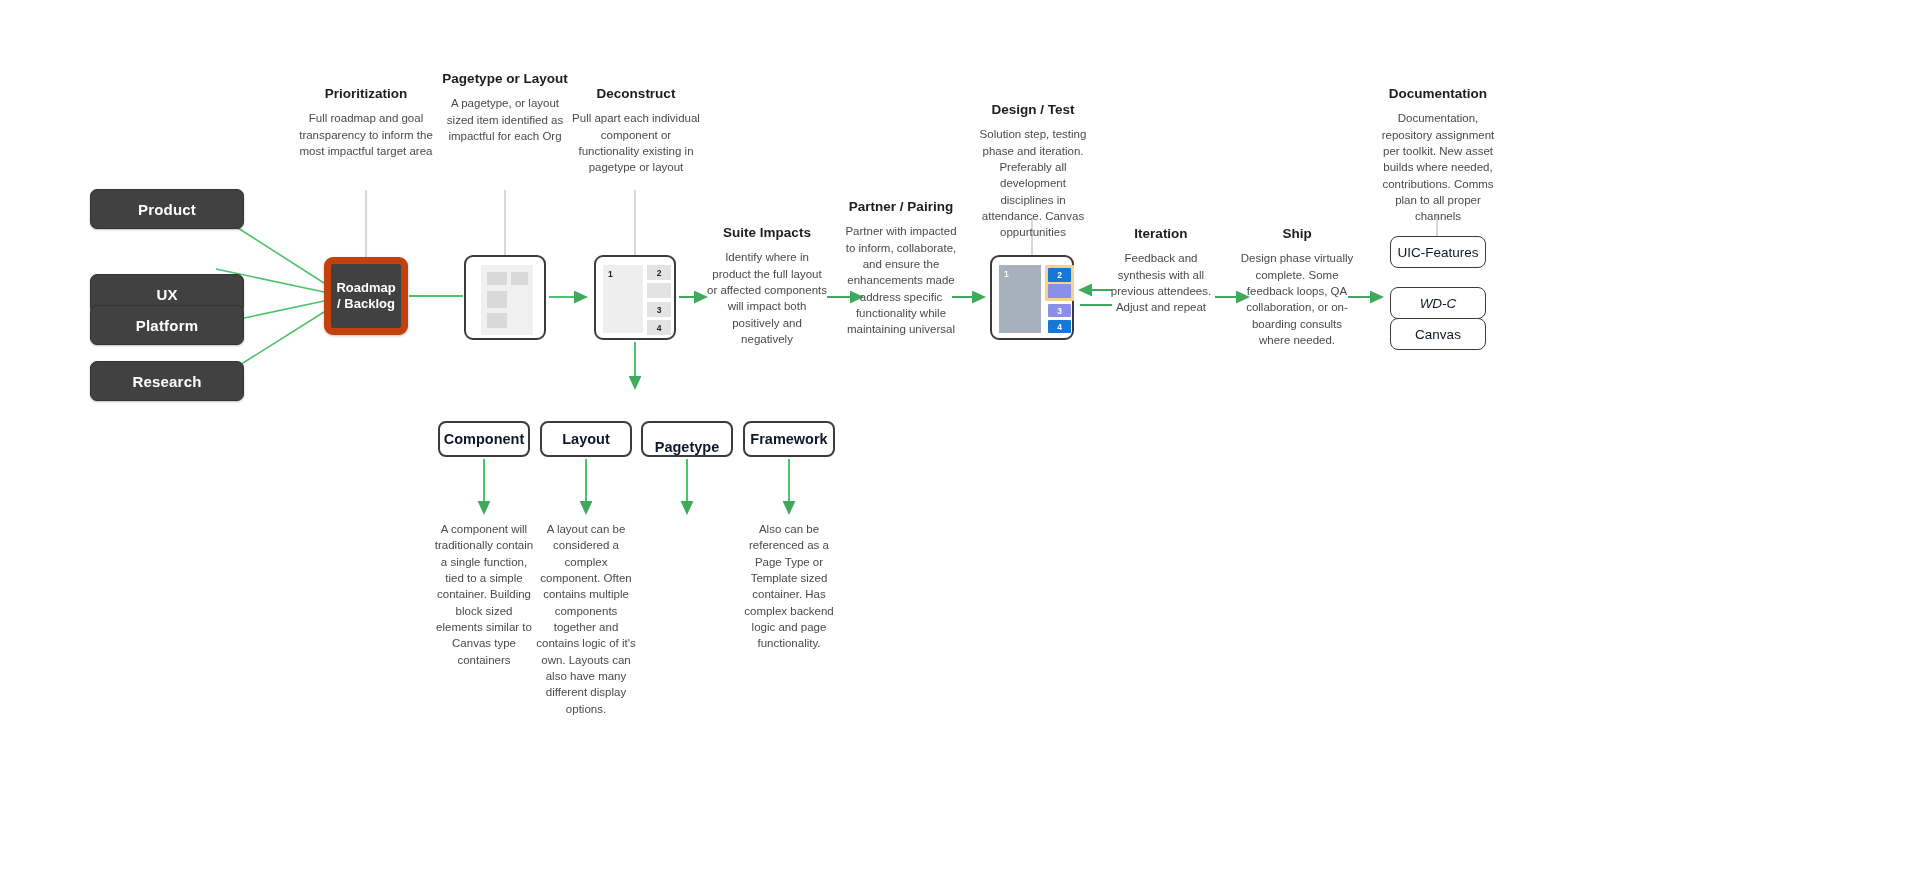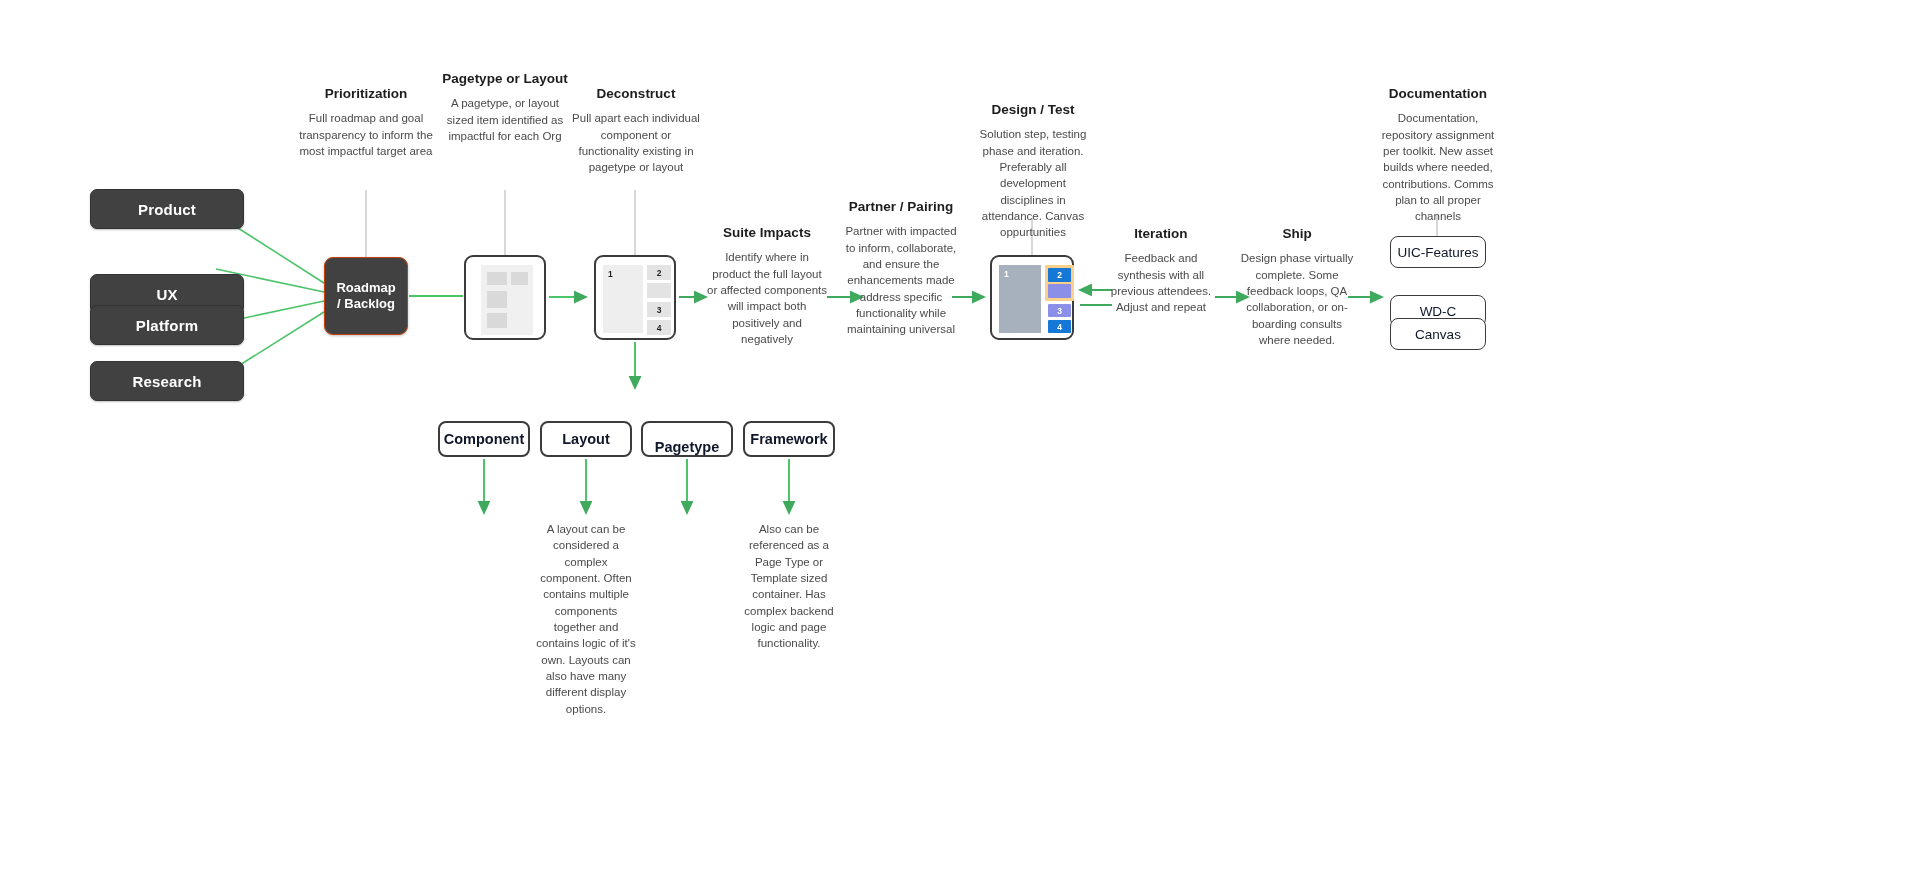--- a/index.html
+++ b/index.html
@@ -43,21 +43,21 @@
   }
 
   
   .roadmap-node {
     position: absolute;
     left: 324px;
     top: 257px;
     width: 84px;
     height: 78px;
     background: #414141;
-    border: 1px solid #c2410c;
+    border: 7px solid #c2410c;
     border-radius: 9px;
     display: flex;
     flex-direction: column;
     align-items: center;
     justify-content: center;
     color: #ffffff;
     font-size: 13px;
     font-weight: bold;
     line-height: 1.25;
     text-align: center;
@@ -360,26 +360,27 @@
   <div class="outline-box bottom-box" style="left:540px;">
     <span>Layout</span>
   </div>
   <div class="outline-box bottom-box" style="left:641px;align-items:flex-end;">
     <span>Pagetype</span>
   </div>
   <div class="outline-box bottom-box" style="left:743px;">
     <span>Framework</span>
   </div>
 
+  <div class="bottom-desc" style="left:434px;">A component will traditionally contain a single function, tied to a simple container. Building block sized elements similar to Canvas type containers</div>
   <div class="bottom-desc" style="left:536px;">A layout can be considered a complex component. Often contains multiple components together and contains logic of it's own. Layouts can also have many different display options.</div>
   <div class="bottom-desc" style="left:739px;">Also can be referenced as a Page Type or Template sized container. Has complex backend logic and page functionality.</div>
 
   <div class="outline-box right-box" style="top:236px;">
     <span>UIC-Features</span>
   </div>
-  <div class="outline-box right-box" style="top:295px;">
+  <div class="outline-box right-box" style="top:287px;font-style:italic;">
     <span>WD-C</span>
   </div>
   <div class="outline-box right-box" style="top:318px;">
     <span>Canvas</span>
   </div>
 
 </div>
 
 </body></html>

